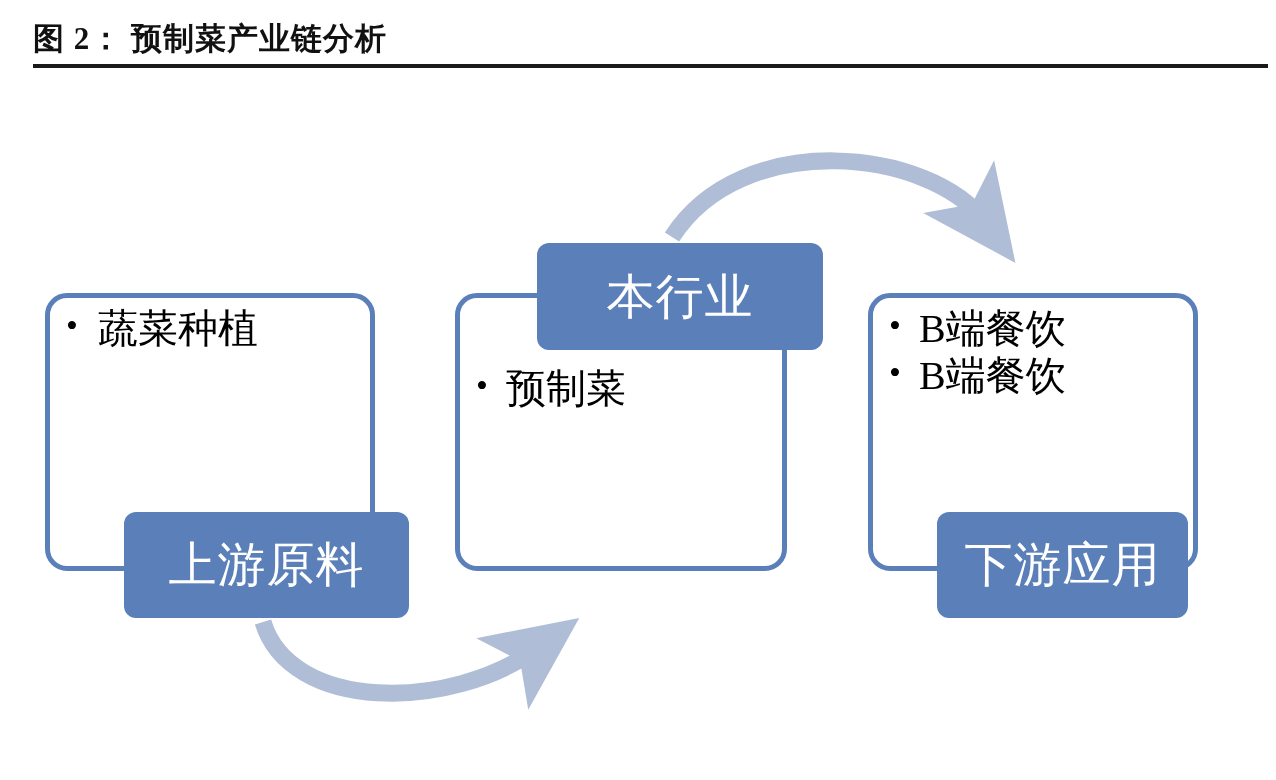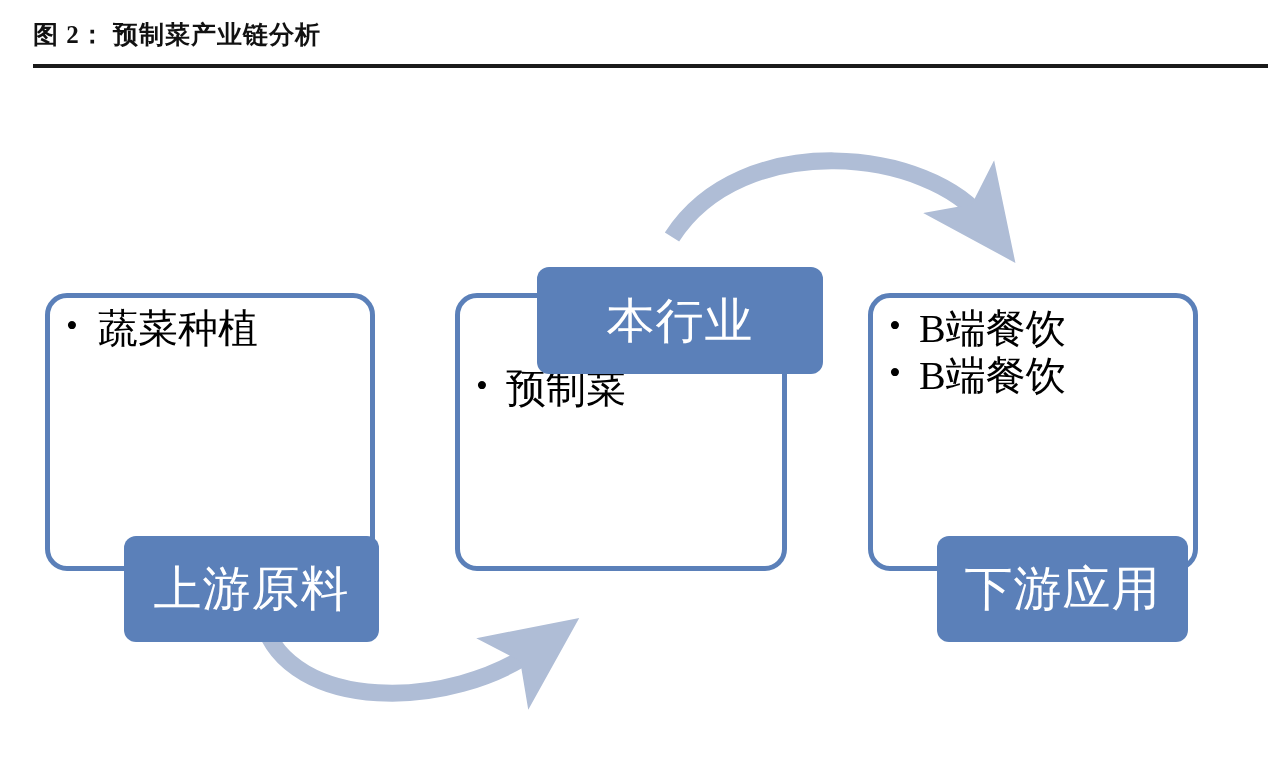--- a/index.html
+++ b/index.html
@@ -18,21 +18,21 @@
     overflow: hidden;
   }
 
   
   .fig-title {
     position: absolute;
     left: 33px;
     top: 18px;
     font-family: "Liberation Serif", "DejaVu Serif", serif;
     font-weight: bold;
-    font-size: 25px;
+    font-size: 31px;
     letter-spacing: 1px;
     color: #111111;
     white-space: nowrap;
   }
   .title-rule {
     position: absolute;
     left: 33px;
     top: 64px;
     width: 1235px;
     height: 4px;
@@ -90,23 +90,22 @@
     background: #5B80B9;
     border-radius: 12px;
     color: #ffffff;
     font-family: "Liberation Serif", "DejaVu Serif", serif;
     font-size: 48px;
     display: flex;
     align-items: center;
     justify-content: center;
     letter-spacing: 1px;
     white-space: nowrap;
-    margin-top: 24px;
   }
-  .chip.upstream  { left: 124px; top: 512px; width: 255px; height: 106px; }
+  .chip.upstream  { left: 124px; top: 512px; width: 285px; height: 106px; }
   .chip.industry  { left: 537px; top: 243px; width: 286px; height: 107px; }
   .chip.downstream{ left: 937px; top: 512px; width: 251px; height: 106px; }
 
   
   .arrows {
     position: absolute;
     left: 0;
     top: 0;
     width: 1276px;
     height: 780px;

